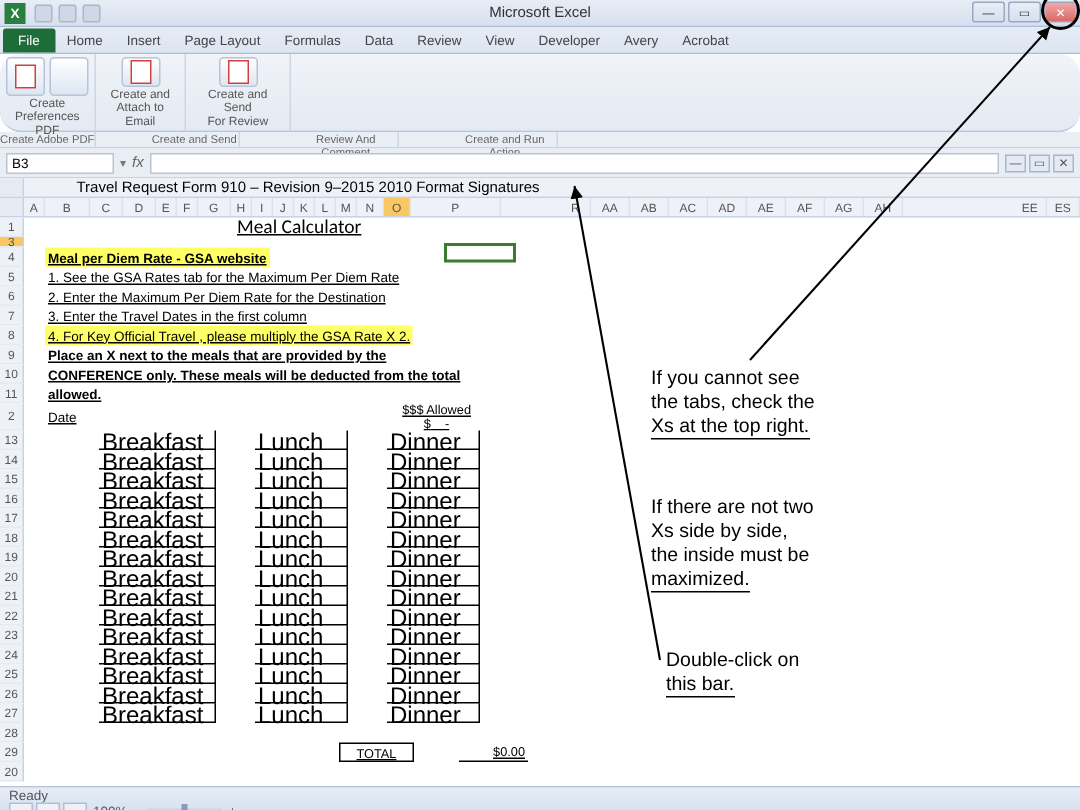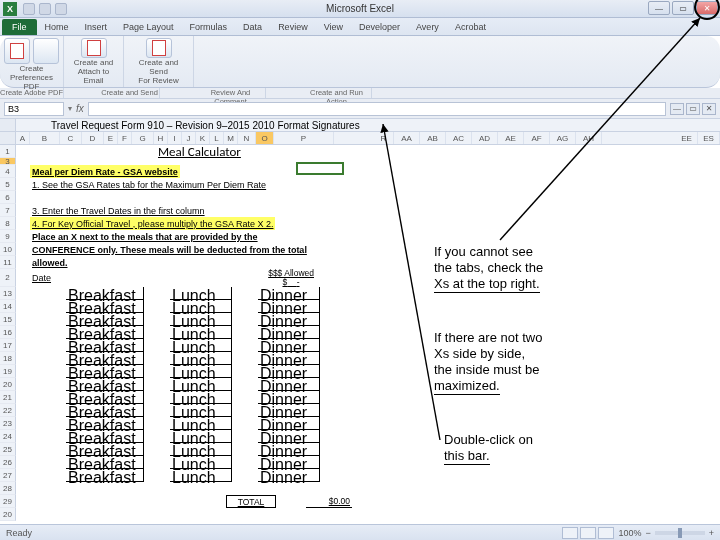--- a/index.html
+++ b/index.html
@@ -23,21 +23,21 @@
 
   
   .ribbon { height: 52px; background: linear-gradient(#f0f3f8,#e4eaf3); display: flex; border-bottom: 1px solid #b9c5da; border-radius: 14px; }
   .group { border-right: 1px solid #cdd6e5; padding: 2px 6px; display: flex; flex-direction: column; align-items: center; justify-content: space-between; }
   .group-icon { width: 26px; height: 26px; background: linear-gradient(#fff,#dce6f2); border: 1px solid #b6c3d9; border-radius: 3px; display:flex; align-items:center; justify-content:center; }
   .group-icon .pdf { width: 14px; height: 16px; background:#fff; border:1px solid #d04040; position:relative; }
   .group-label { font-size: 8px; color: #555; text-align: center; line-height: 9px; }
 
   
   .namebox-row { height: 20px; background: #e9edf4; border-bottom: 1px solid #c9d2e2; display:flex; align-items:center; padding:0 4px; gap:4px; }
-  .namebox { width: 60px; height: 14px; background:#fff; border:1px solid #b8c3d6; font-size:9px; padding:0 3px; display:flex; align-items:center; }
+  .namebox { width: 72px; height: 14px; background:#fff; border:1px solid #b8c3d6; font-size:9px; padding:0 3px; display:flex; align-items:center; }
   .fx { font-size: 10px; font-style: italic; color:#666; }
   .formula-bar { flex:1; height:14px; background:#fff; border:1px solid #b8c3d6; }
 
   
   .sheet { position: relative; background:#fff; }
   .col-headers { display:flex; height:13px; background:#eef2f8; border-bottom:1px solid #c9d2e2; }
   .rowhdr-spacer { width:16px; border-right:1px solid #c9d2e2; background:#e6ebf3; }
   .ch { font-size:8px; color:#555; text-align:center; border-right:1px solid #dbe2ee; display:flex; align-items:center; justify-content:center; }
   .ch.sel { background:#fac862; }
 
@@ -62,21 +62,21 @@
   .selected-cell { position:absolute; border:2px solid #3a7b2f; }
 
   .note { position:absolute; font-family: Arial; font-size:13px; line-height:16px; width:170px; }
   .underline-bar { border-bottom:1.5px solid #000; display:inline-block; }
 
   
   .inner-win-btns { position:absolute; right:2px; display:flex; gap:2px; }
   .inner-win-btn { width:14px; height:12px; background:#e4eaf3; border:1px solid #aab6cc; font-size:8px; display:flex; align-items:center; justify-content:center; color:#555; }
 
   
-  .statusbar { position:absolute; bottom:0; left:0; right:0; height:16px; background:linear-gradient(#e6ecf6,#d9e2f0); border-top:1px solid #b9c5da; display:flex; align-items:center; font-size:9px; color:#555; padding:0 6px; justify-content:space-between;}
+  .statusbar { position:absolute; bottom:0; left:0; right:0; height:16px; background:linear-gradient(#e6ecf6,#d9e2f0); border-top:1px solid #b9c5da; display:flex; align-items:flex-start; font-size:9px; color:#555; padding:0 6px; justify-content:space-between;flex-direction:column;}
   .zoom-ctl { display:flex; align-items:center; gap:4px; }
   .view-btns { display:flex; gap:2px; }
   .view-btn { width:16px; height:12px; border:1px solid #b0bdd4; background:#eef2f8; }
 
   .svg-overlay { position:absolute; top:0; left:0; pointer-events:none; }
 </style>
 </head>
 <body>
 
 <div class="titlebar">
@@ -205,20 +205,21 @@
     <div class="row">
         <div class="rh">4</div>
       <div class="cell bold hl" style="margin-left:14px">Meal per Diem Rate  - GSA website</div>
       </div>
     <div class="row">
         <div class="rh">5</div>
       <div class="cell" style="margin-left:14px">1. See the GSA Rates tab for the Maximum Per Diem Rate</div>
       </div>
     <div class="row">
         <div class="rh">6</div>
+      <div class="cell" style="margin-left:14px">2. Enter the Maximum Per Diem Rate for the Destination</div>
       </div>
     <div class="row">
         <div class="rh">7</div>
       <div class="cell" style="margin-left:14px">3. Enter the Travel Dates in the first column</div>
       </div>
     <div class="row">
         <div class="rh">8</div>
       <div class="cell hl" style="margin-left:14px">4. For Key Official Travel , please multiply the GSA Rate X 2.</div>
       </div>
     <div class="row">

